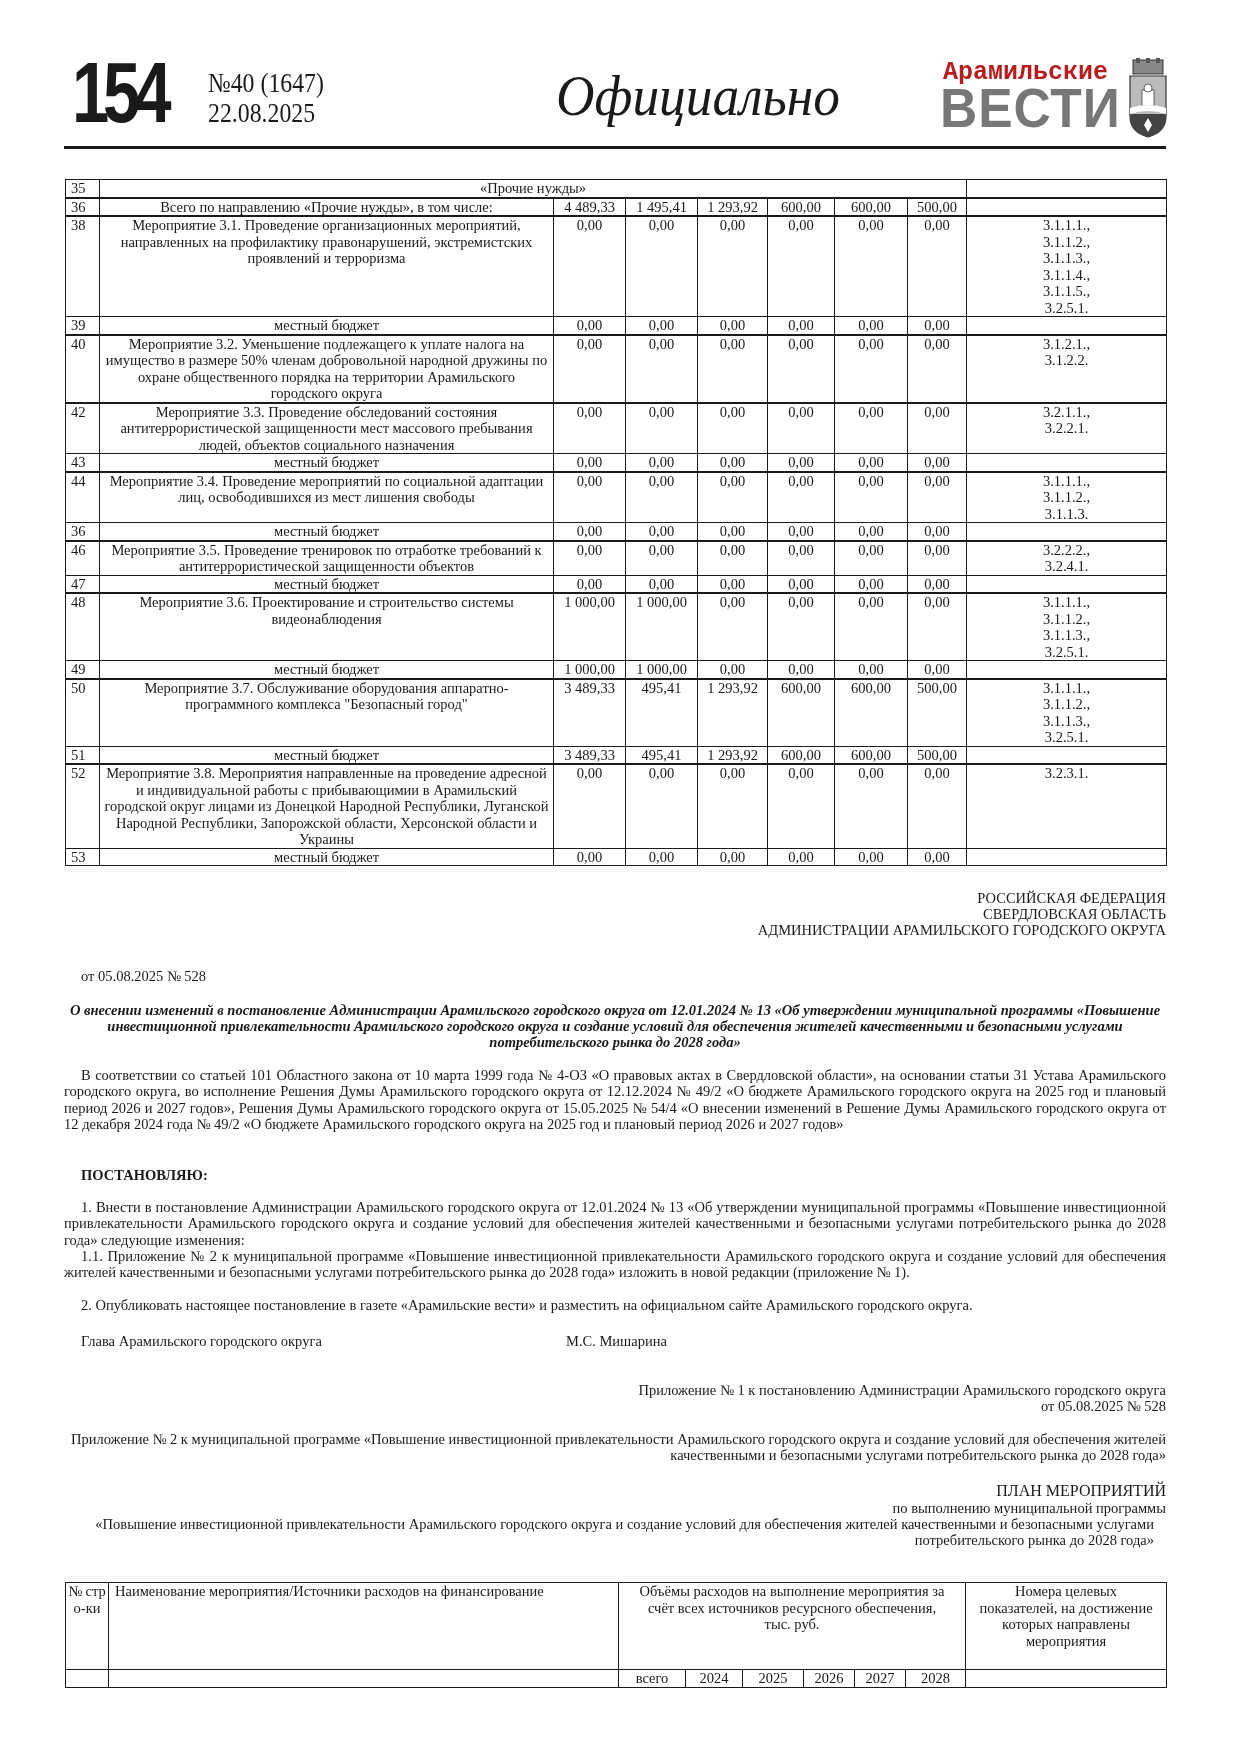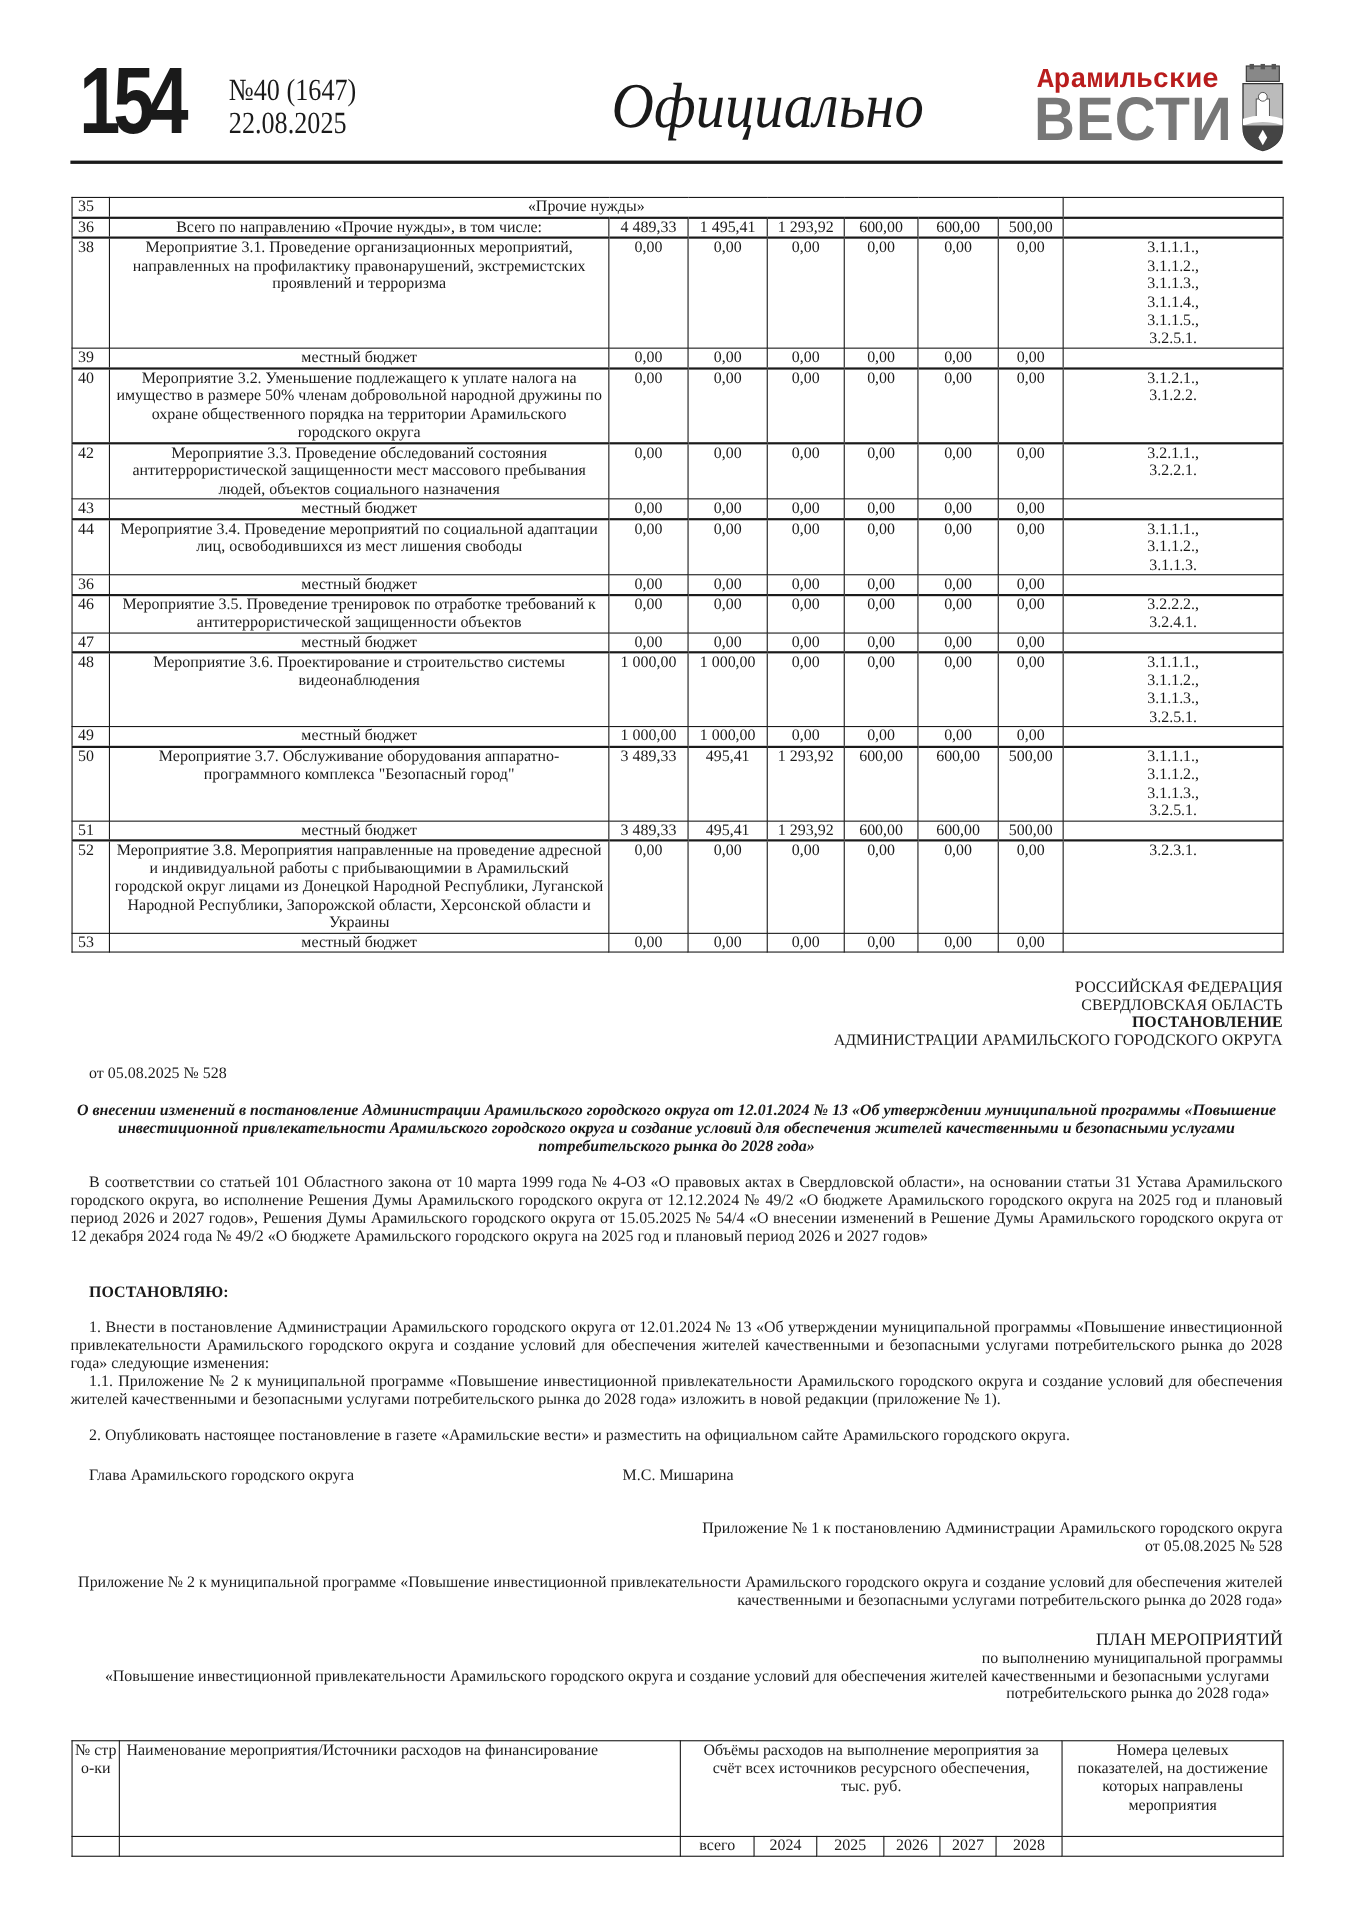--- a/index.html
+++ b/index.html
@@ -286,21 +286,20 @@
         <td class="v">0,00</td>
         <td class="v">0,00</td>
         <td class="ind"></td>
       </tr>
     </tbody>
 </table>
 
 <div class="abs c" style="left:64px; top:890px; width:1102px;">
   <div>РОССИЙСКАЯ ФЕДЕРАЦИЯ</div>
   <div>СВЕРДЛОВСКАЯ ОБЛАСТЬ</div>
-  <div style="font-weight:bold">ПОСТАНОВЛЕНИЕ</div>
   <div>АДМИНИСТРАЦИИ АРАМИЛЬСКОГО ГОРОДСКОГО ОКРУГА</div>
 </div>
 <div class="abs p" style="left:81px; top:968px;">от 05.08.2025 № 528</div>
 <div class="abs c bi" style="left:64px; top:1002px; width:1102px; text-align:center;">О внесении изменений в постановление Администрации Арамильского городского округа от 12.01.2024 № 13 «Об утверждении муниципальной программы «Повышение инвестиционной привлекательности Арамильского городского округа и создание условий для обеспечения жителей качественными и безопасными услугами потребительского рынка до 2028 года»</div>
 
 <div class="abs p" style="left:64px; top:1067px; width:1102px; text-indent:17px;">В соответствии со статьей 101 Областного закона от 10 марта 1999 года № 4-ОЗ «О правовых актах в Свердловской области», на основании статьи 31 Устава Арамильского городского округа, во исполнение Решения Думы Арамильского городского округа от 12.12.2024 № 49/2 «О бюджете Арамильского городского округа на 2025 год и плановый период 2026 и 2027 годов», Решения Думы Арамильского городского округа от 15.05.2025 № 54/4 «О внесении изменений в Решение Думы Арамильского городского округа от 12 декабря 2024 года № 49/2 «О бюджете Арамильского городского округа на 2025 год и плановый период 2026 и 2027 годов»</div>
 
 <div class="abs p" style="left:81px; top:1167px; font-weight:bold;">ПОСТАНОВЛЯЮ:</div>
 
 <div class="abs p" style="left:64px; top:1199px; width:1102px; text-indent:17px;">1. Внести в постановление Администрации Арамильского городского округа от 12.01.2024 № 13 «Об утверждении муниципальной программы «Повышение инвестиционной привлекательности Арамильского городского округа и создание условий для обеспечения жителей качественными и безопасными услугами потребительского рынка до 2028 года» следующие изменения:</div>

